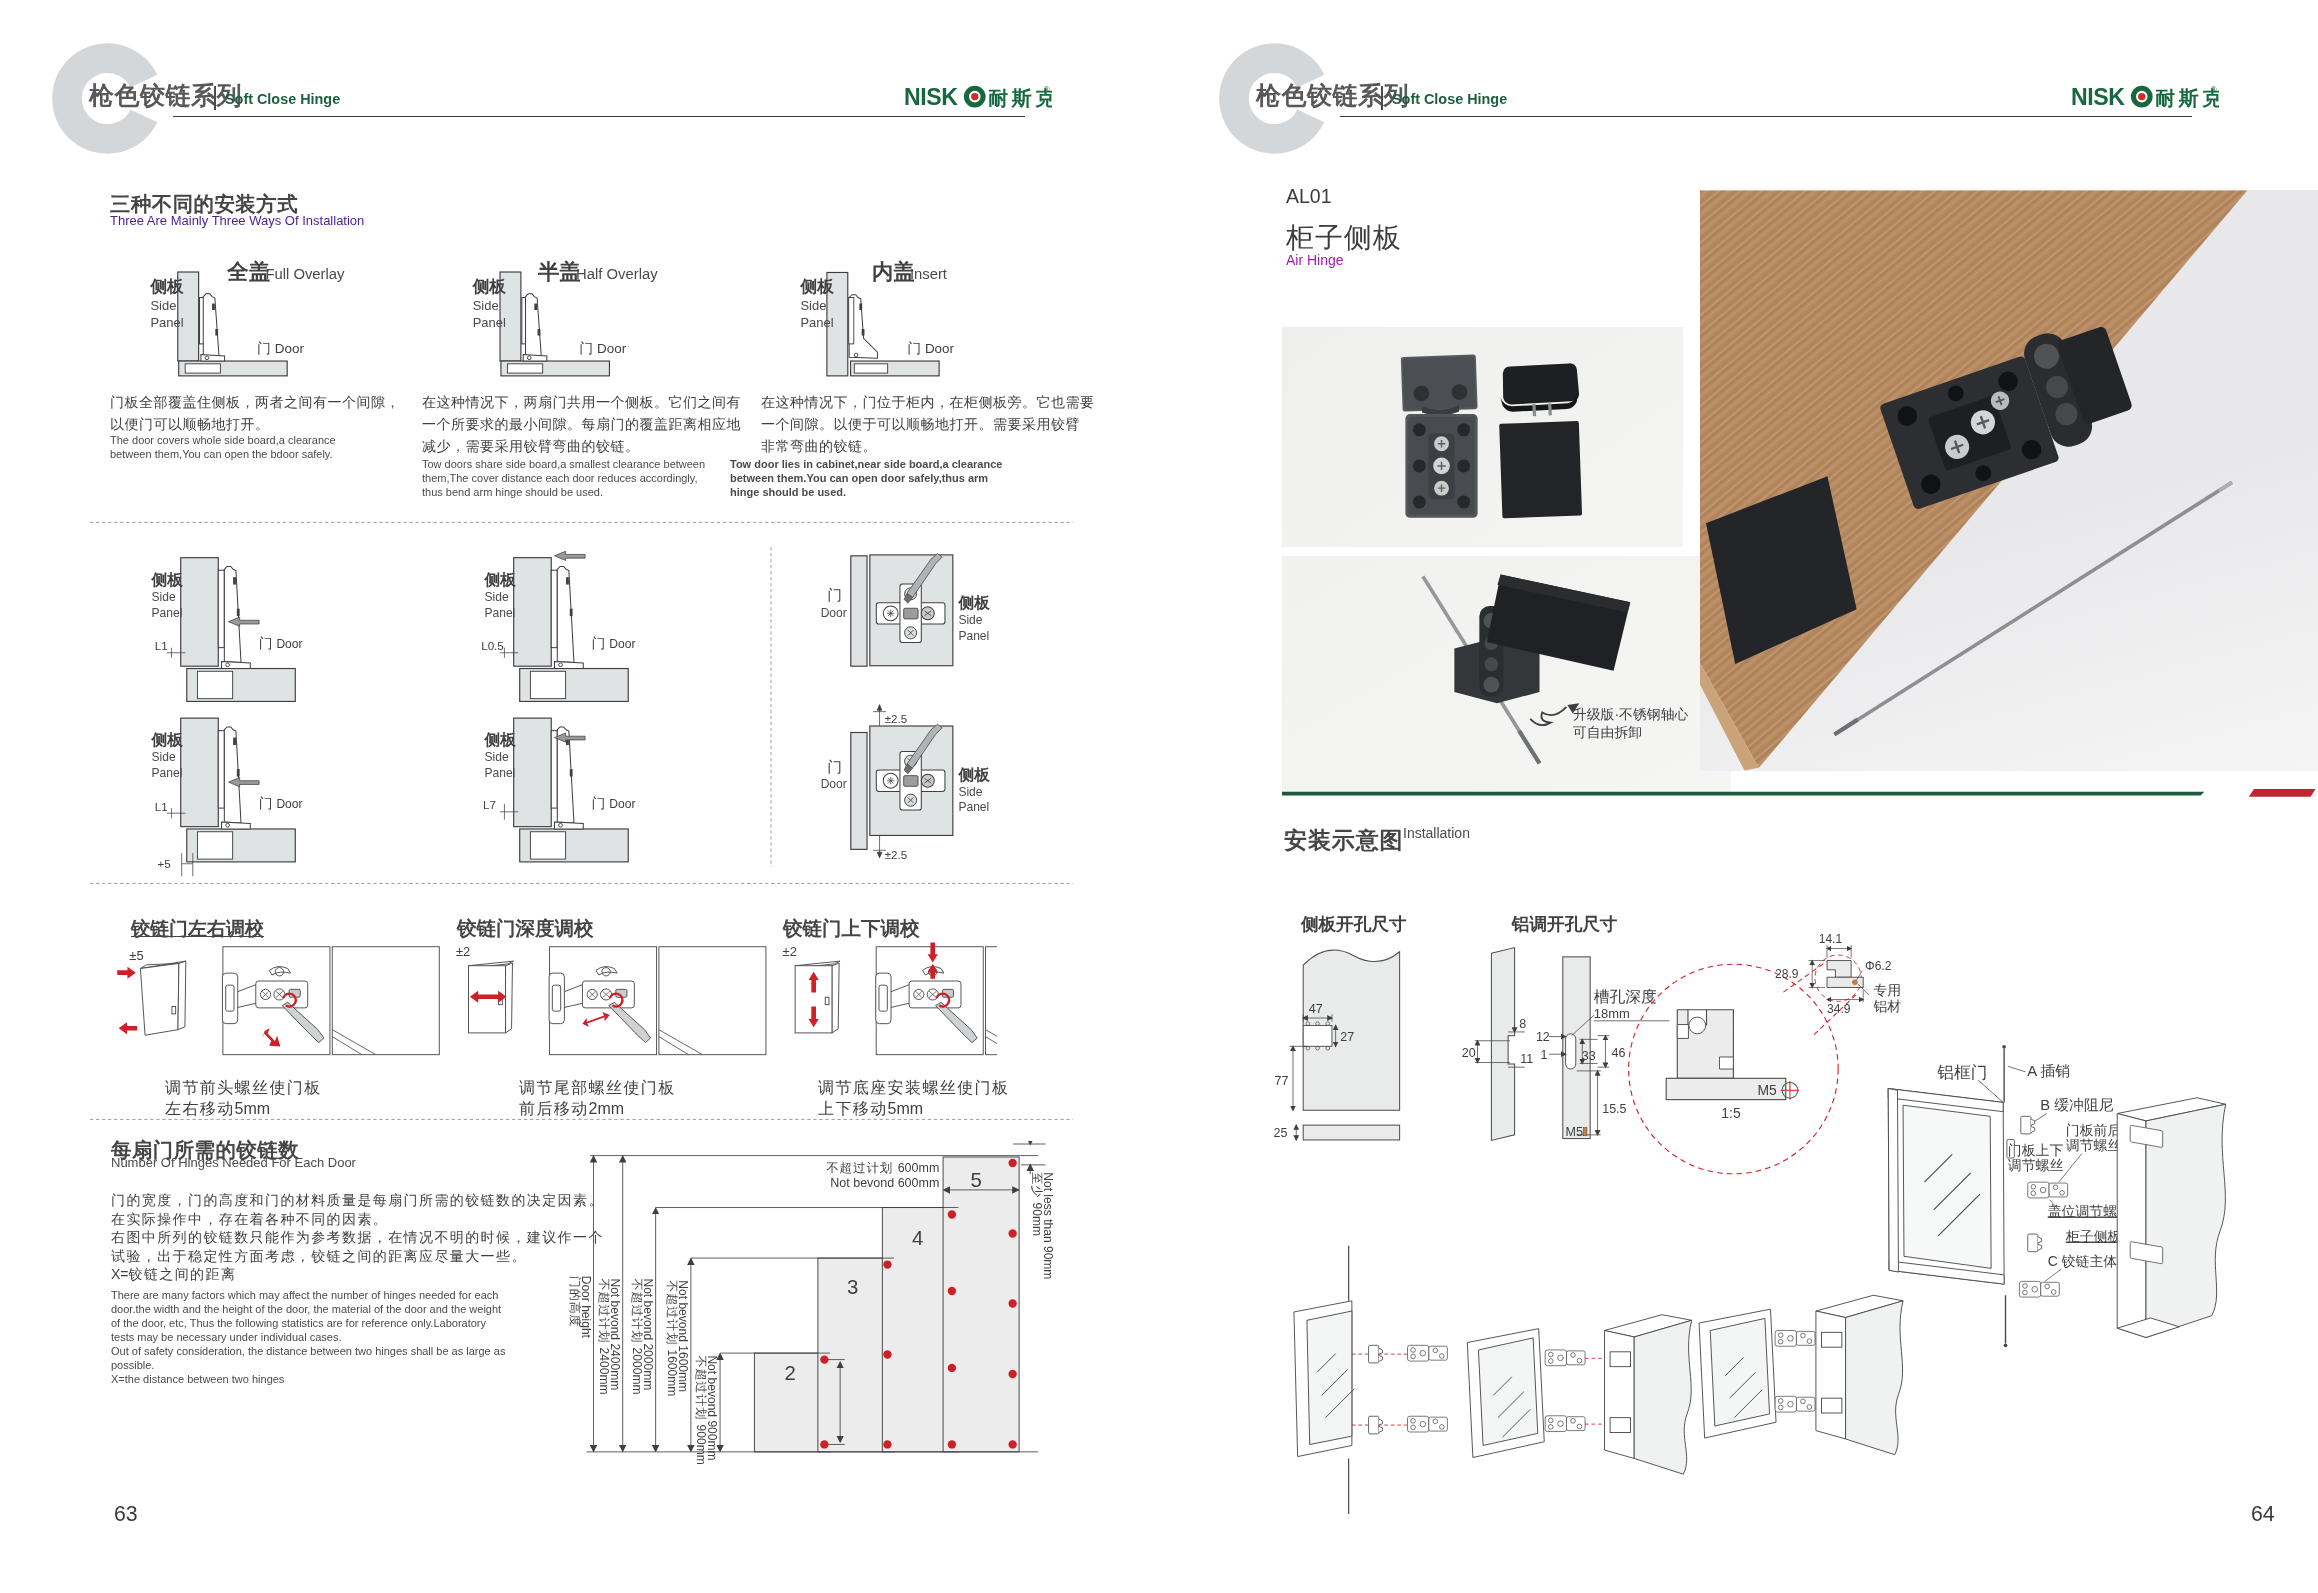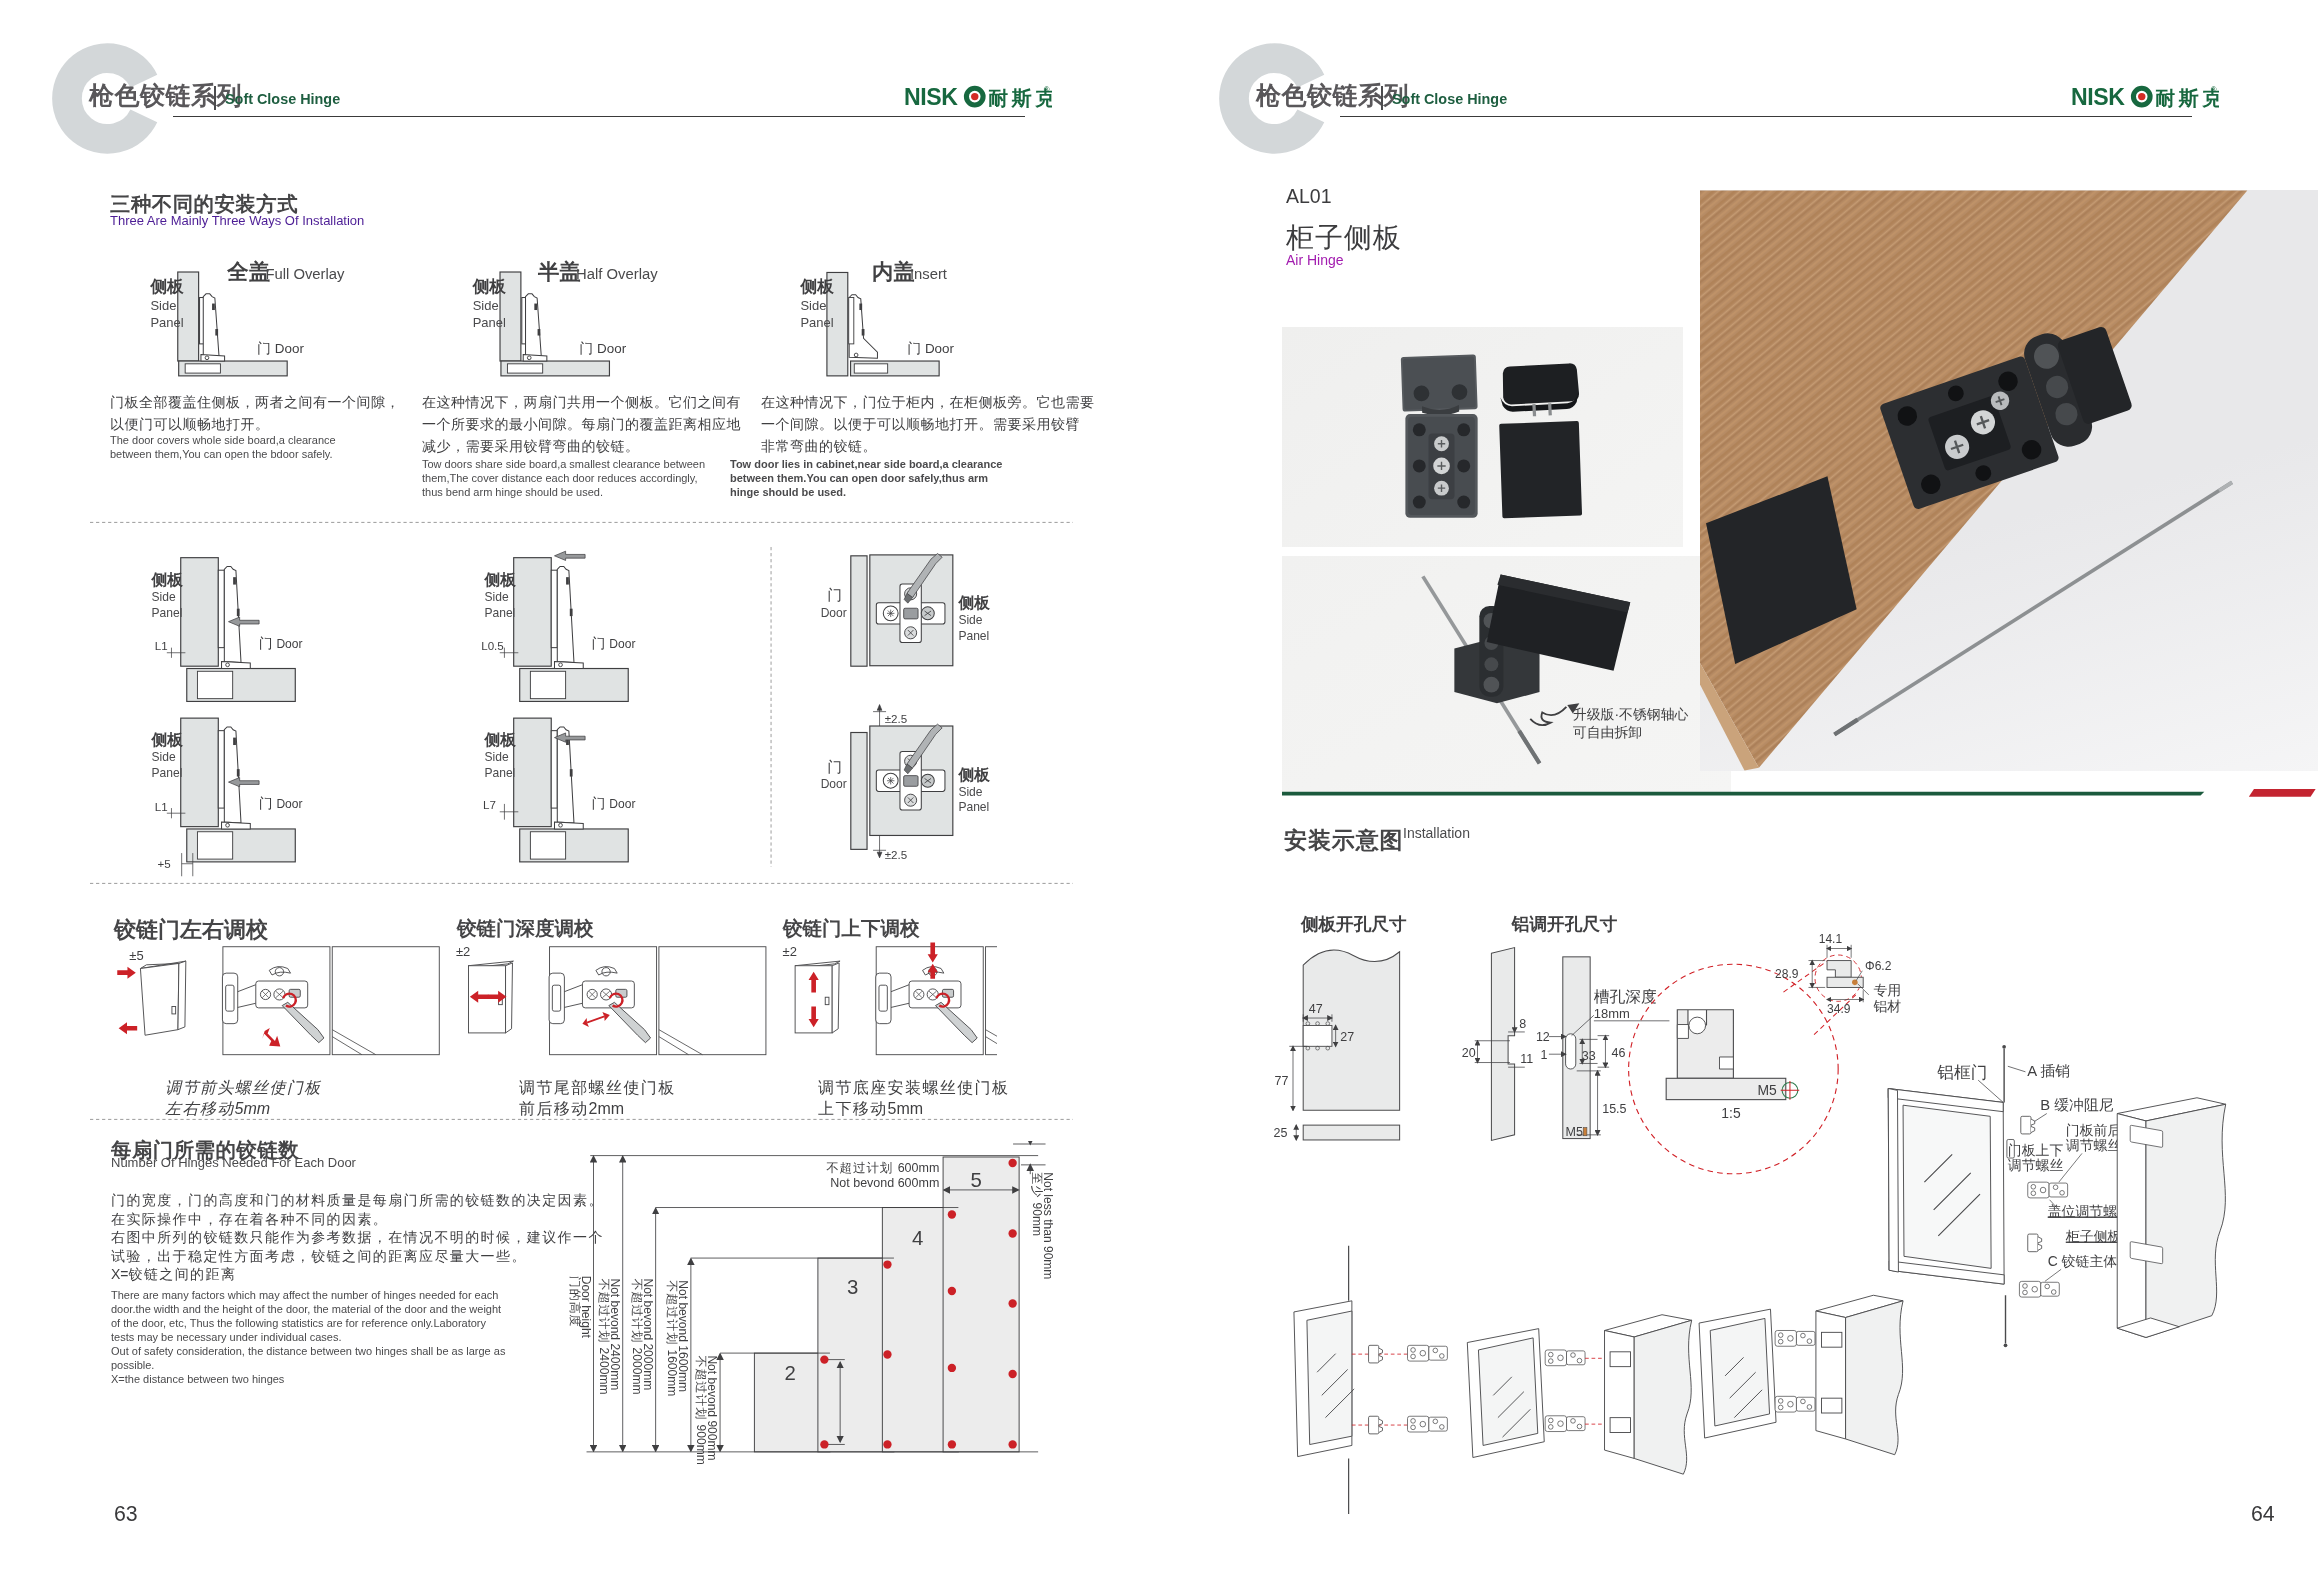--- a/index.html
+++ b/index.html
@@ -277,21 +277,21 @@
     <text x="1767" y="532" font-size="34" fill="#3f3f41" font-weight="bold" letter-spacing="0">侧板</text>
     <text x="1767" y="566" font-size="26" fill="#4a4a4c">Side</text>
     <text x="1767" y="600" font-size="26" fill="#4a4a4c">Panel</text>
   </g>
 </svg>
 
 <svg class="abs" style="left:90px;top:882px;" width="983" height="2.8" viewBox="0 0 2120 6">
     <line x1="0" y1="3" x2="2120" y2="3" stroke="#949494" stroke-width="2" stroke-dasharray="7 6"></line>
   </svg>
 
-<div class="abs cnh" style="left:114px;top:919px;font-size:22px;letter-spacing:0;white-space:nowrap;line-height:1;">铰链门左右调校</div>
+<div class="abs cnh" style="left:131px;top:919px;font-size:19px;letter-spacing:0;white-space:nowrap;line-height:1;text-decoration:underline;">铰链门左右调校</div>
 
 <div class="abs cnh" style="left:457px;top:919px;font-size:19.5px;letter-spacing:0;white-space:nowrap;line-height:1;font-family:Liberation Serif, serif;">铰链门深度调校</div>
 
 <div class="abs cnh" style="left:783px;top:919px;font-size:19.5px;letter-spacing:0;white-space:nowrap;line-height:1;">铰链门上下调校</div>
 
 <svg id="sec3" class="abs" style="left:116px;top:937px;" width="881" height="139" viewBox="0 0 1900 300">
   <defs>
     <g id="adjbase" stroke="#4a4a4c" fill="none" stroke-width="2">
       <rect x="230" y="21" width="231" height="233" fill="#ffffff"></rect>
       <rect x="466" y="21" width="231" height="233" fill="#ffffff"></rect>
@@ -376,21 +376,21 @@
   <g fill="#cc2127">
         <polygon points="352,55 363,37 357,37 357,12 347,12 347,37 341,37"></polygon>
         <polygon points="352,58 363,76 357,76 357,90 347,90 347,76 341,76"></polygon>
       </g>
   <path d="M360,132 a14,14 0 1 1 6,16" stroke="#cc2127" stroke-width="5" fill="none"></path>
 
   <text x="28" y="42" font-size="28" fill="#3f3f41">±2</text>
   </g>
 </svg>
 
-<div class="abs cn" style="left:165px;top:1077px;font-size:16px;line-height:21.3px;letter-spacing:1.4px;white-space:nowrap;font-style:italic;">调节前头螺丝使门板<br>左右移动<span style="letter-spacing:0">5mm</span></div>
+<div class="abs cn" style="left:165px;top:1077px;font-size:16px;line-height:21.3px;letter-spacing:1.4px;white-space:nowrap;">调节前头螺丝使门板<br>左右移动<span style="letter-spacing:0">5mm</span></div>
 
 <div class="abs cn" style="left:519px;top:1077px;font-size:16px;line-height:21.3px;letter-spacing:1.4px;white-space:nowrap;">调节尾部螺丝使门板<br>前后移动<span style="letter-spacing:0">2mm</span></div>
 
 <div class="abs cn" style="left:818px;top:1077px;font-size:16px;line-height:21.3px;letter-spacing:1.4px;white-space:nowrap;">调节底座安装螺丝使门板<br>上下移动<span style="letter-spacing:0">5mm</span></div>
 
 <svg class="abs" style="left:90px;top:1118px;" width="983" height="2.8" viewBox="0 0 2120 6">
     <line x1="0" y1="3" x2="2120" y2="3" stroke="#949494" stroke-width="2" stroke-dasharray="7 6"></line>
   </svg>
 
 <div class="abs" style="left:111px;top:1140px;font-size:20.4px;font-weight:bold;color:#454547;letter-spacing:0.5px;white-space:nowrap;line-height:1;">每扇门所需的铰链数</div>

